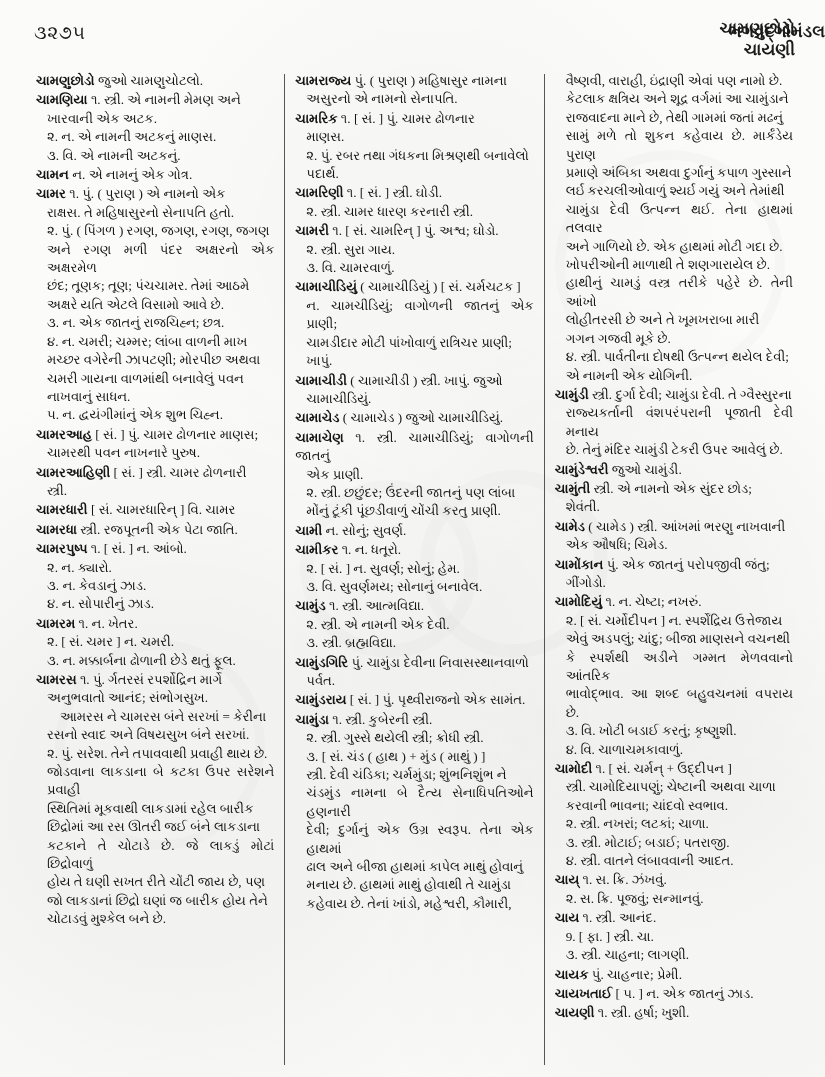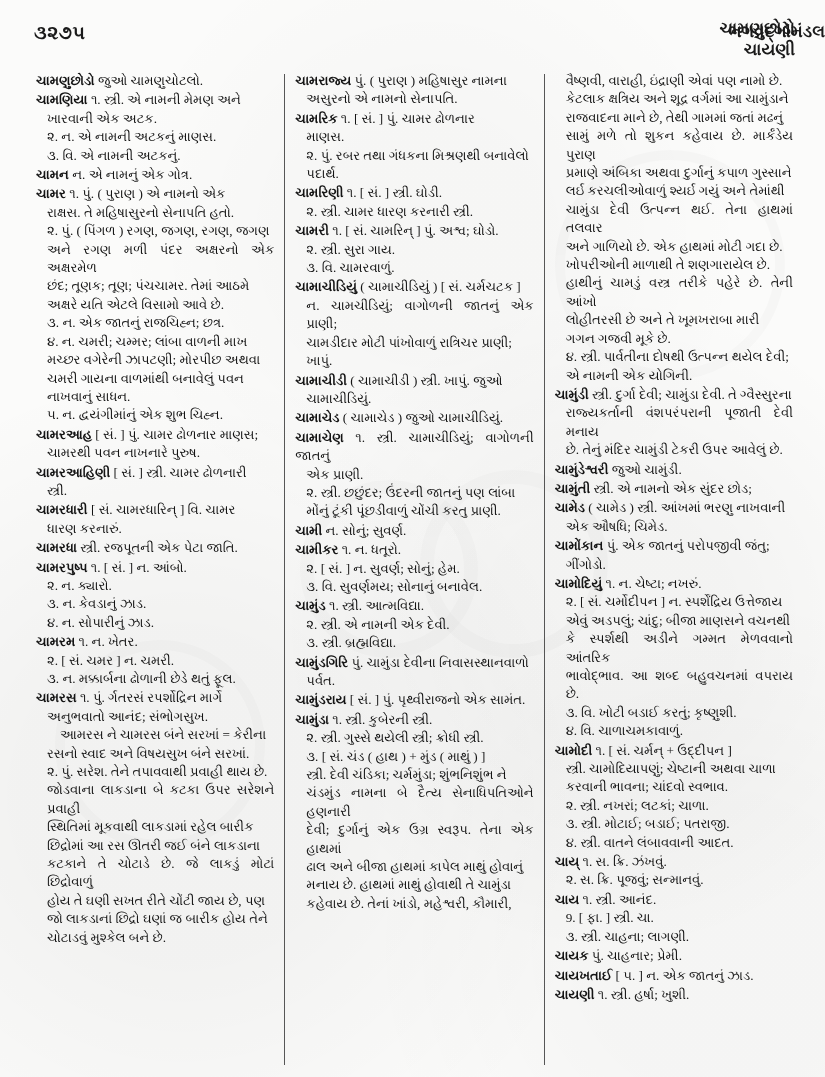--- a/index.html
+++ b/index.html
@@ -33,21 +33,21 @@
   .wm3{left:555px;top:150px;width:210px;height:210px;border-width:10px;}
   .wm4{left:55px;top:640px;width:190px;height:190px;border-width:10px;transform:rotate(18deg);}
 
   
   .masthead{
     position:absolute;left:0;right:0;top:14px;height:56px;
     padding:0 30px;box-sizing:border-box;
   }
   .folio{
     position:absolute;left:34px;top:8px;
-    font-size:19px;font-weight:700;letter-spacing:.5px;
+    font-size:19px;font-weight:400;letter-spacing:.5px;
     color:#1a1a1a;
   }
   .book-title{
     position:absolute;left:0;right:0;top:8px;
     text-align:right;
     font-size:17px;font-weight:700;color:#1a1a1a;
   }
   .running-heads{
     position:absolute;right:30px;top:4px;
     text-align:right;line-height:1.25;
@@ -147,21 +147,20 @@
         <div class="entry">
           <p class="ln"><span class="hw">ચામરઆહ</span> [ સં. ] પું. ચામર ઢોળનાર માણસ;</p>
           <p class="ln cont">ચામરથી પવન નાખનારે પુરુષ.</p>
         </div>
         <div class="entry">
           <p class="ln"><span class="hw">ચામરઆહિણી</span> [ સં. ] સ્ત્રી. ચામર ઢોળનારી</p>
           <p class="ln cont">સ્ત્રી.</p>
         </div>
         <div class="entry">
           <p class="ln"><span class="hw">ચામરધારી</span> [ સં. ચામરધારિન્ ] વિ. ચામર</p>
-          <p class="ln cont">ધારણ કરનારું.</p>
         </div>
         <div class="entry">
           <p class="ln"><span class="hw">ચામરધા</span> સ્ત્રી. રજપૂતની એક પેટા જાતિ.</p>
         </div>
         <div class="entry">
           <p class="ln"><span class="hw">ચામરપુષ્પ</span> ૧. [ સં. ] ન. આંબો.</p>
           <p class="ln sense">૨. ન. ક્યારો.</p>
           <p class="ln sense">૩. ન. કેવડાનું ઝાડ.</p>
           <p class="ln sense">૪. ન. સોપારીનું ઝાડ.</p>
         </div>
@@ -278,20 +277,21 @@
         <div class="entry">
           <p class="ln"><span class="hw">ચામુંડી</span> સ્ત્રી. દુર્ગા દેવી; ચામુંડા દેવી. તે ગ્વૈસ્સુરના</p>
           <p class="ln cont">રાજ્યકર્તાની વંશપરંપરાની પૂજાતી દેવી મનાય</p>
           <p class="ln cont">છે. તેનું મંદિર ચામુંડી ટેકરી ઉપર આવેલું છે.</p>
         </div>
         <div class="entry">
           <p class="ln"><span class="hw">ચામુંડેશ્વરી</span> જુઓ ચામુંડી.</p>
         </div>
         <div class="entry">
           <p class="ln"><span class="hw">ચામુંતી</span> સ્ત્રી. એ નામનો એક સુંદર છોડ;</p>
+          <p class="ln cont">શેવંતી.</p>
         </div>
         <div class="entry">
           <p class="ln"><span class="hw">ચામેડ</span> ( ચામેડ ) સ્ત્રી. આંખમાં ભરણુ નાખવાની</p>
           <p class="ln cont">એક ઔષધિ; ચિમેડ.</p>
         </div>
         <div class="entry">
           <p class="ln"><span class="hw">ચામોંકાન</span> પું. એક જાતનું પરોપજીવી જંતુ;</p>
           <p class="ln cont">ગીંગોડો.</p>
         </div>
         <div class="entry">

